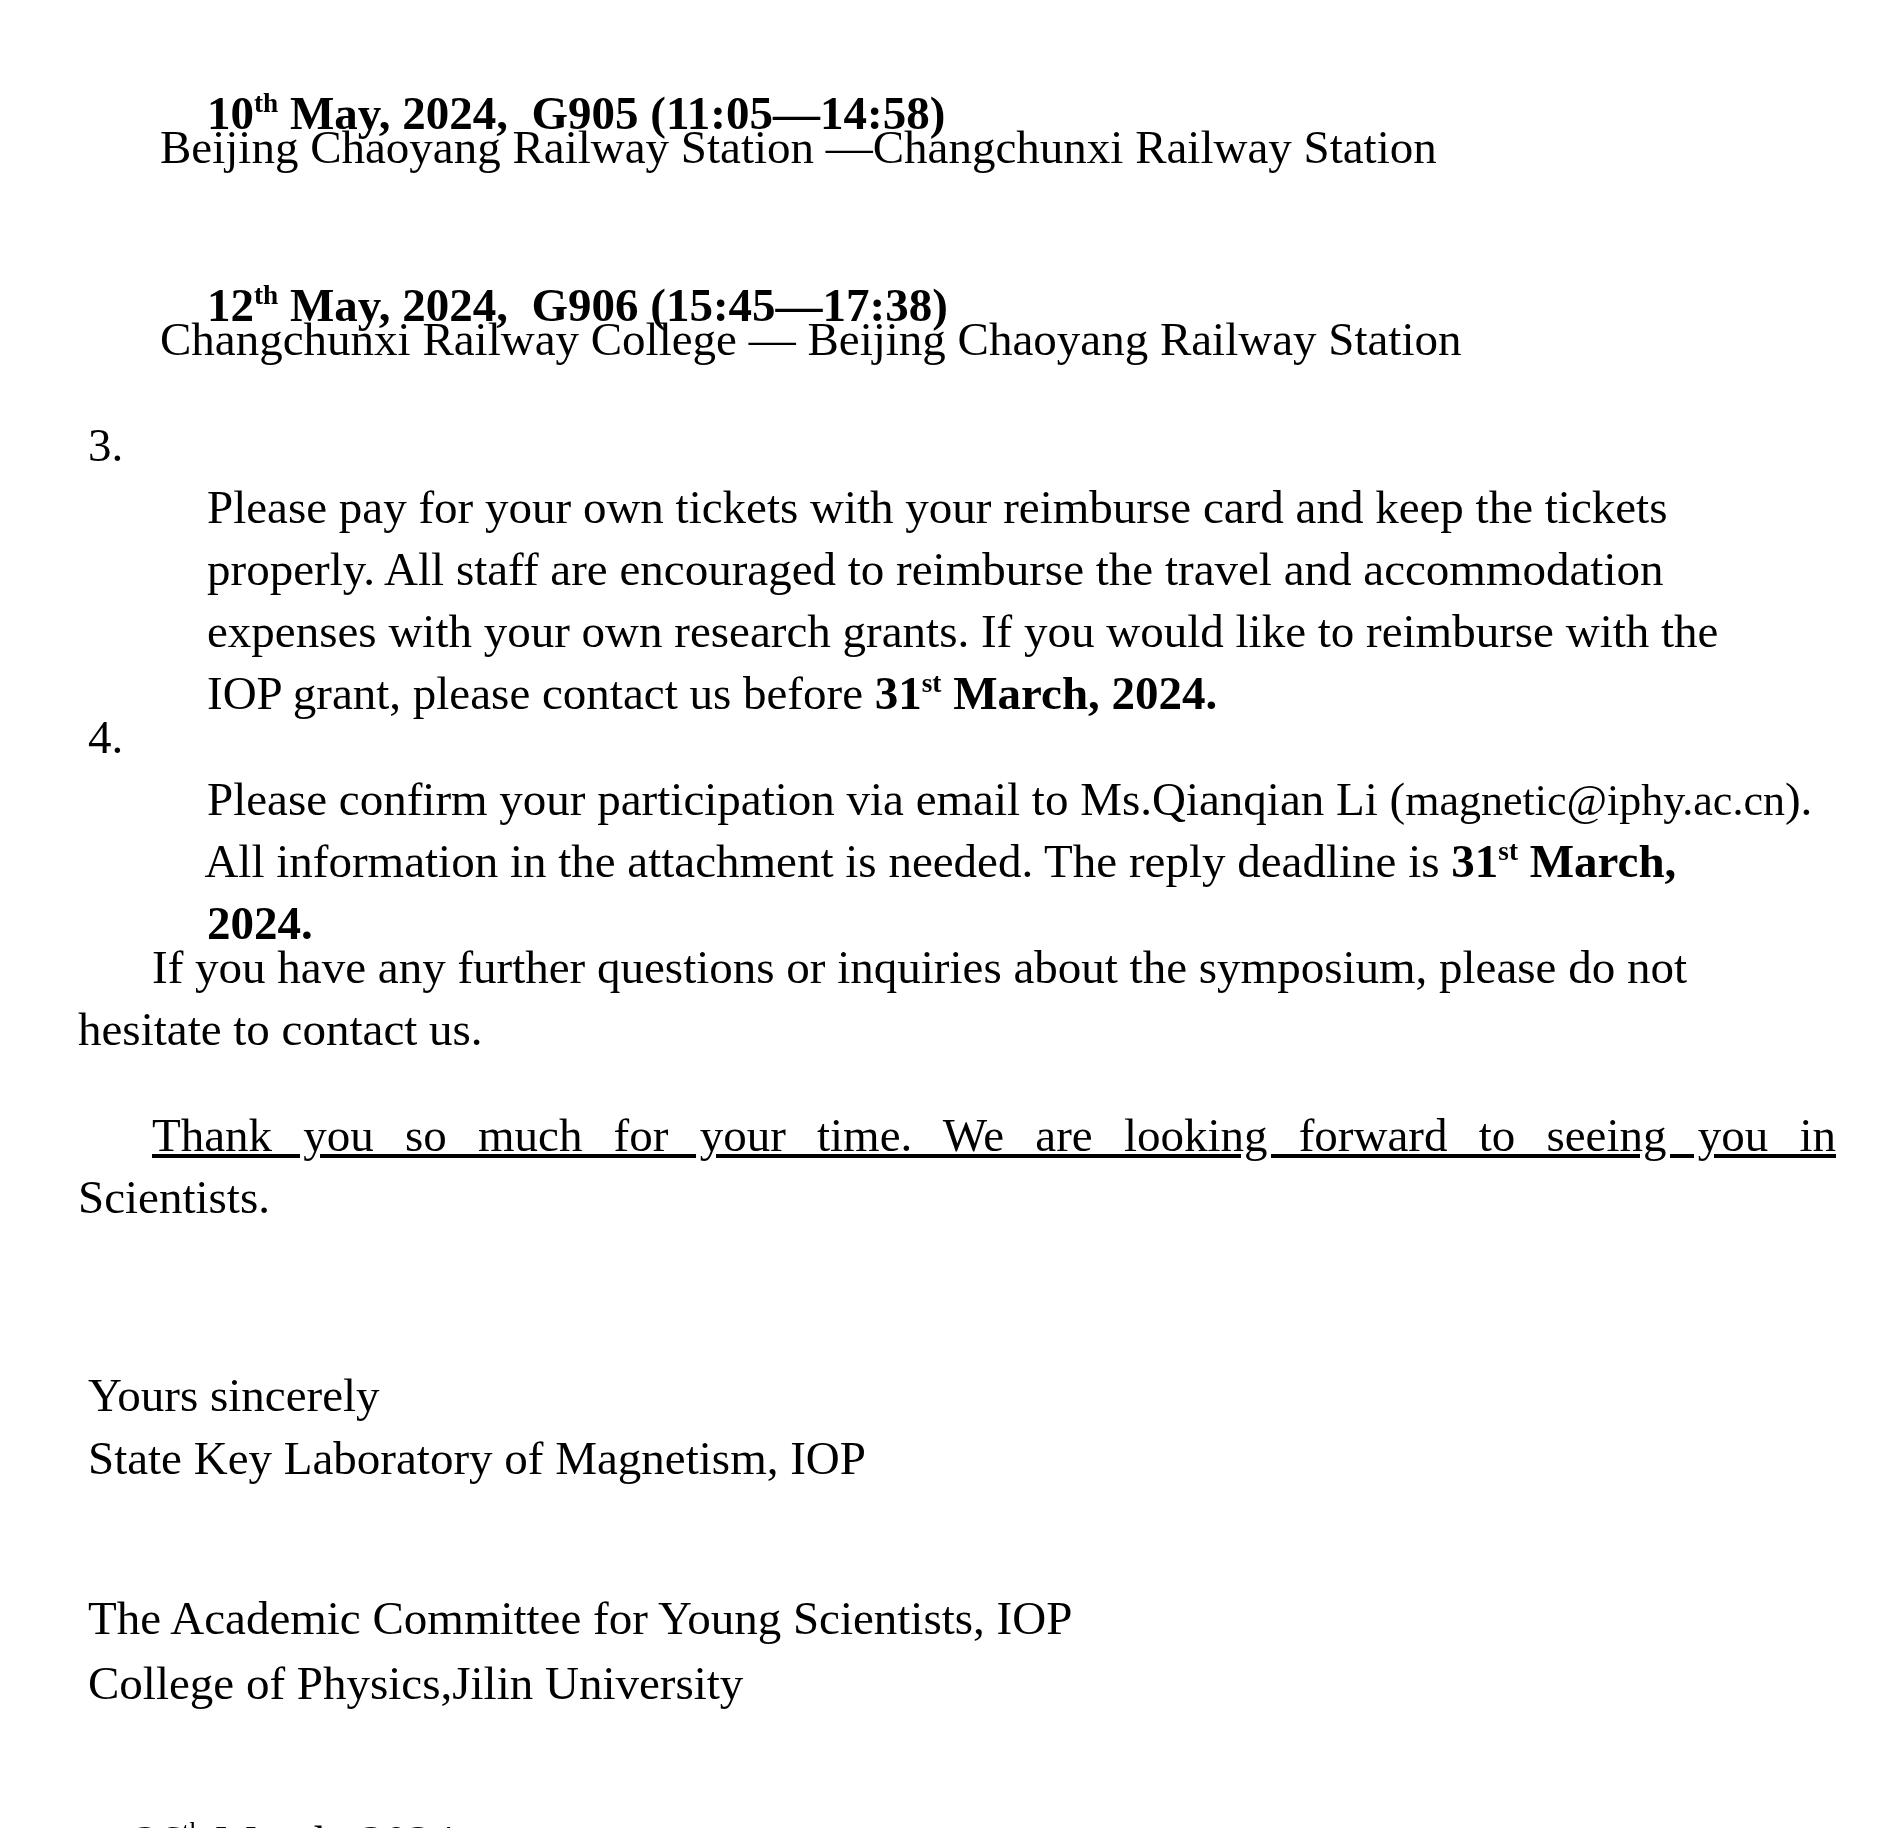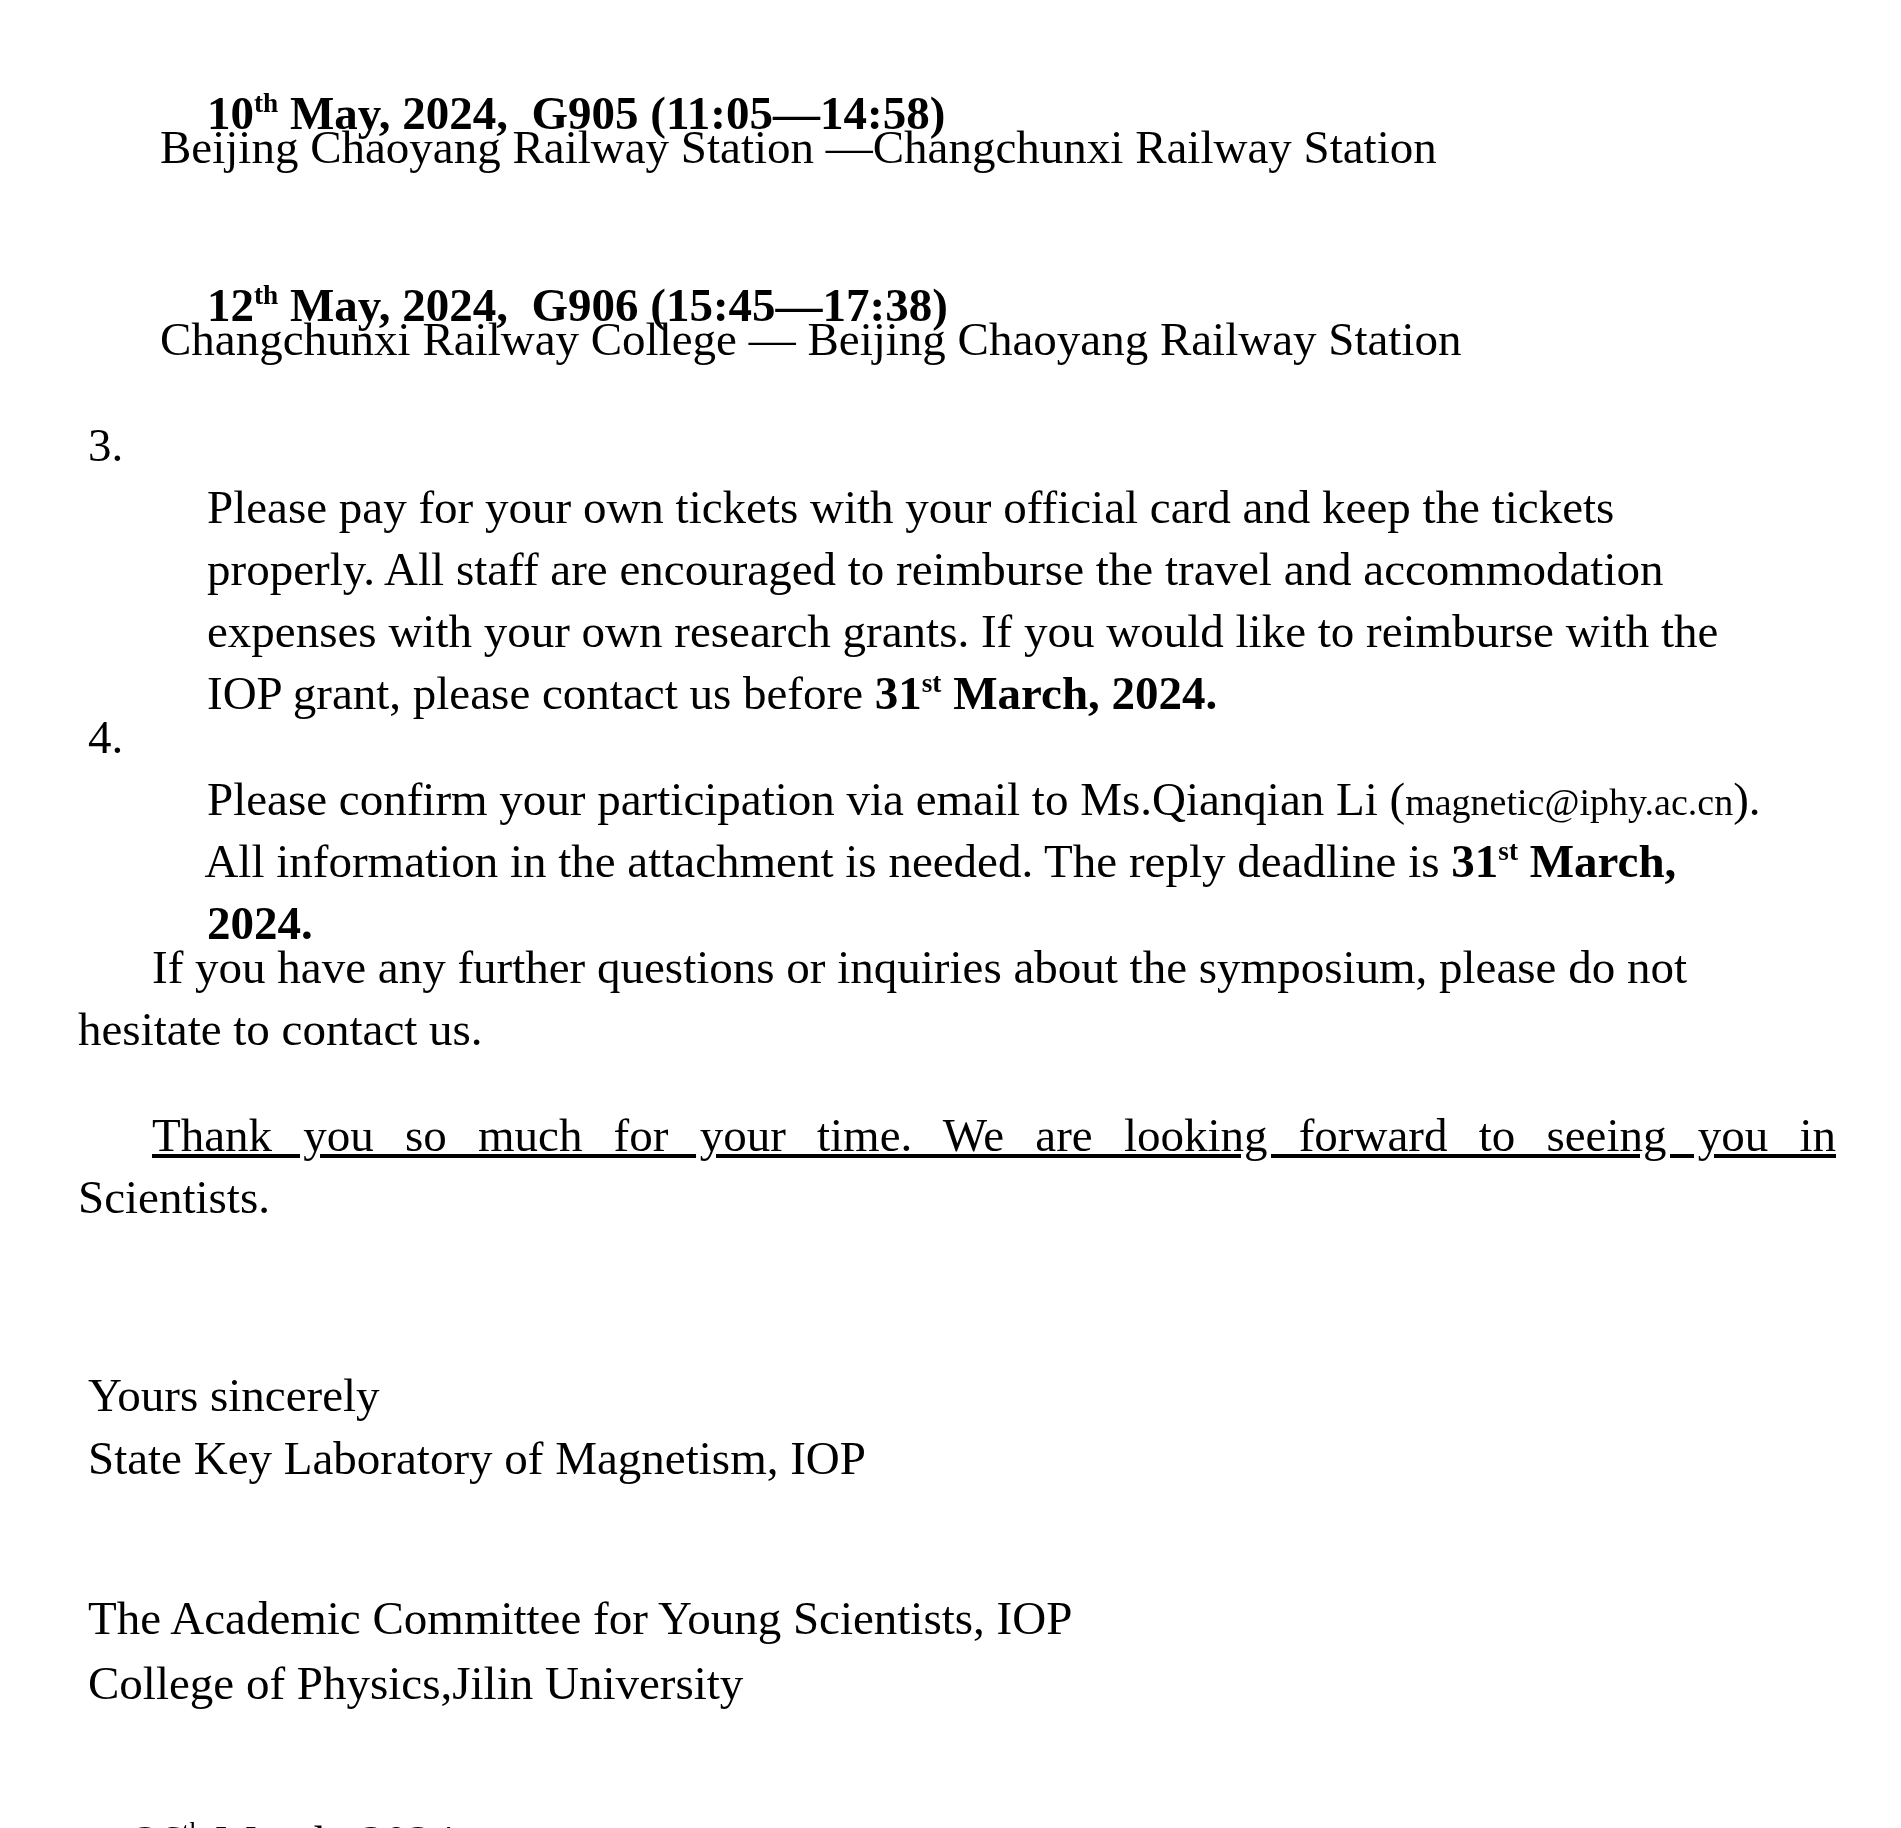--- a/index.html
+++ b/index.html
@@ -46,21 +46,21 @@
   .first-indent { margin-left: 152px; }
   .gap { margin-top: 34px; }
   .gap-lg { margin-top: 44px; }
   .justify-line {
     white-space: normal;
     text-align: justify;
     text-align-last: justify;
     margin-left: 152px;
     text-decoration: underline;
   }
-  .email { font-size: 38px; }
+  .email { font-size: 44px; }
   .closing {
     margin-top: 136px;
     margin-left: 88px;
   }
   .sig {
     line-height: 65px;
     height: 65px;
     margin-left: 88px;
   }
   .sig-first { margin-top: 95px; }
@@ -83,21 +83,21 @@
 
   <div class="line indent gap">Beijing Chaoyang Railway Station —Changchunxi Railway Station</div>
 
   <div class="line indent bold gap">
     <span>12</span><span class="sup">th</span><span> May, 2024,  G906 (15:45—17:38)</span>
   </div>
 
   <div class="line indent gap">Changchunxi Railway College — Beijing Chaoyang Railway Station</div>
 
   <div class="line li gap-lg">
-    <span class="num">3.</span><span>Please pay for your own tickets with your official card and keep the tickets</span>
+    <span class="num">3.</span><span>Please pay for your own tickets with your reimburse card and keep the tickets</span>
   </div>
   <div class="line li">
     <span>properly. All staff are encouraged to reimburse the travel and accommodation</span>
   </div>
   <div class="line li">
     <span>expenses with your own research grants. If you would like to reimburse with the</span>
   </div>
   <div class="line li">
     <span>IOP grant, please contact us before </span><span class="bold"><span>31</span><span class="sup">st</span><span> March, 2024.</span></span>
   </div>

